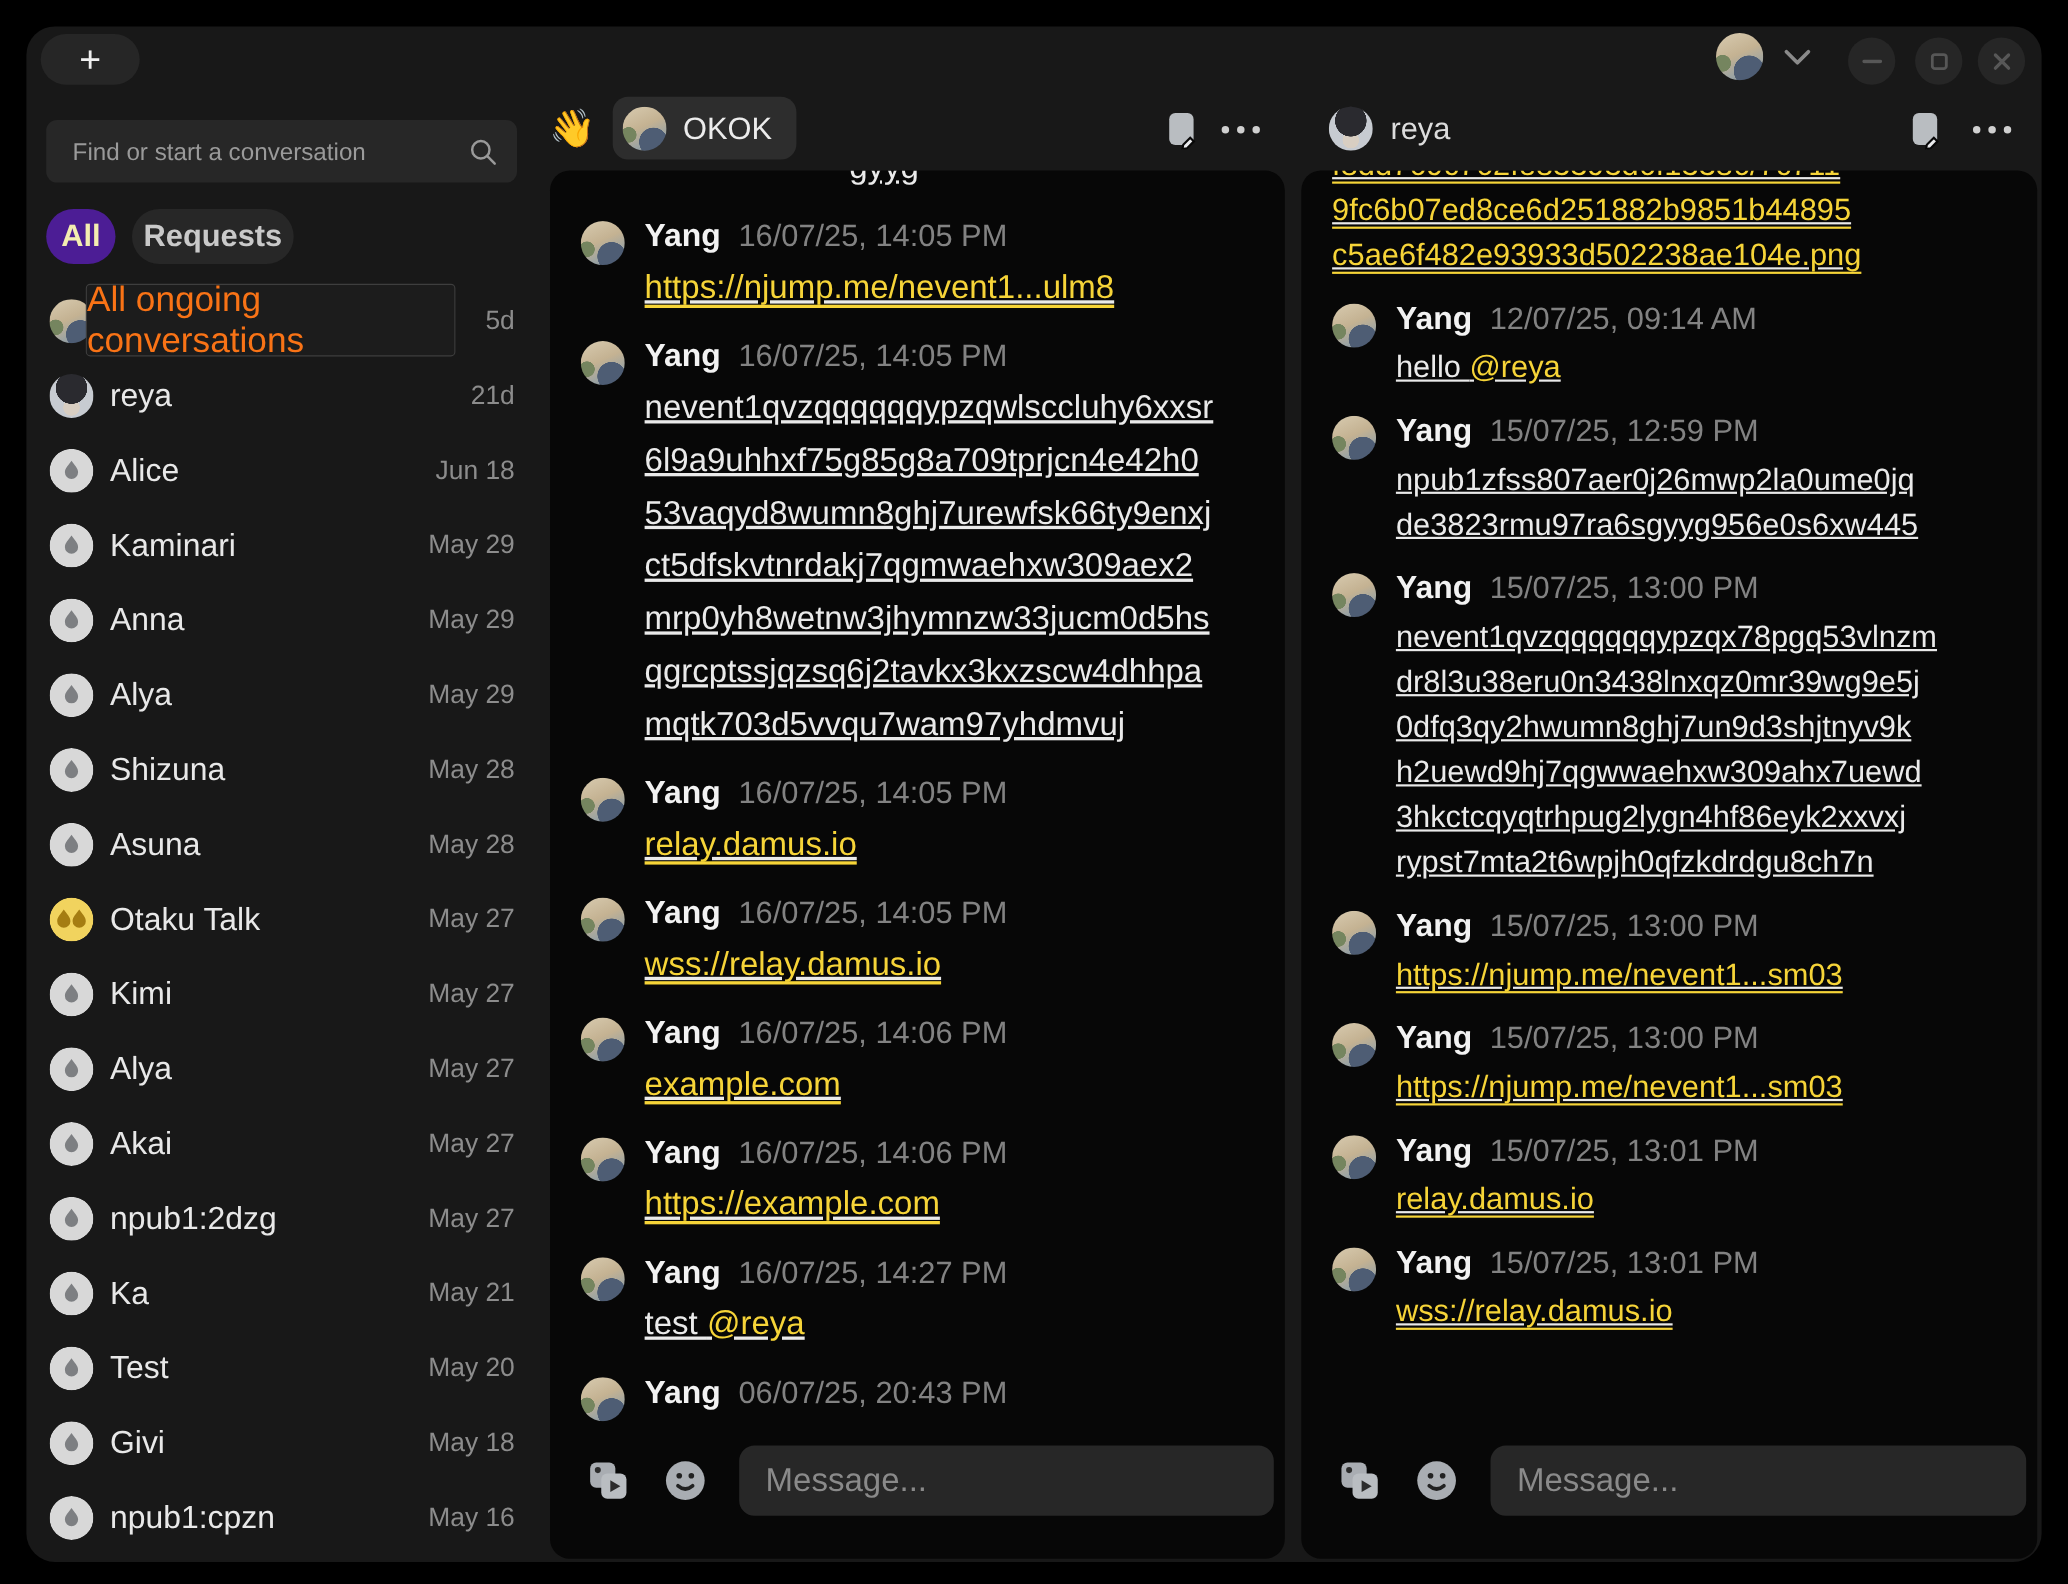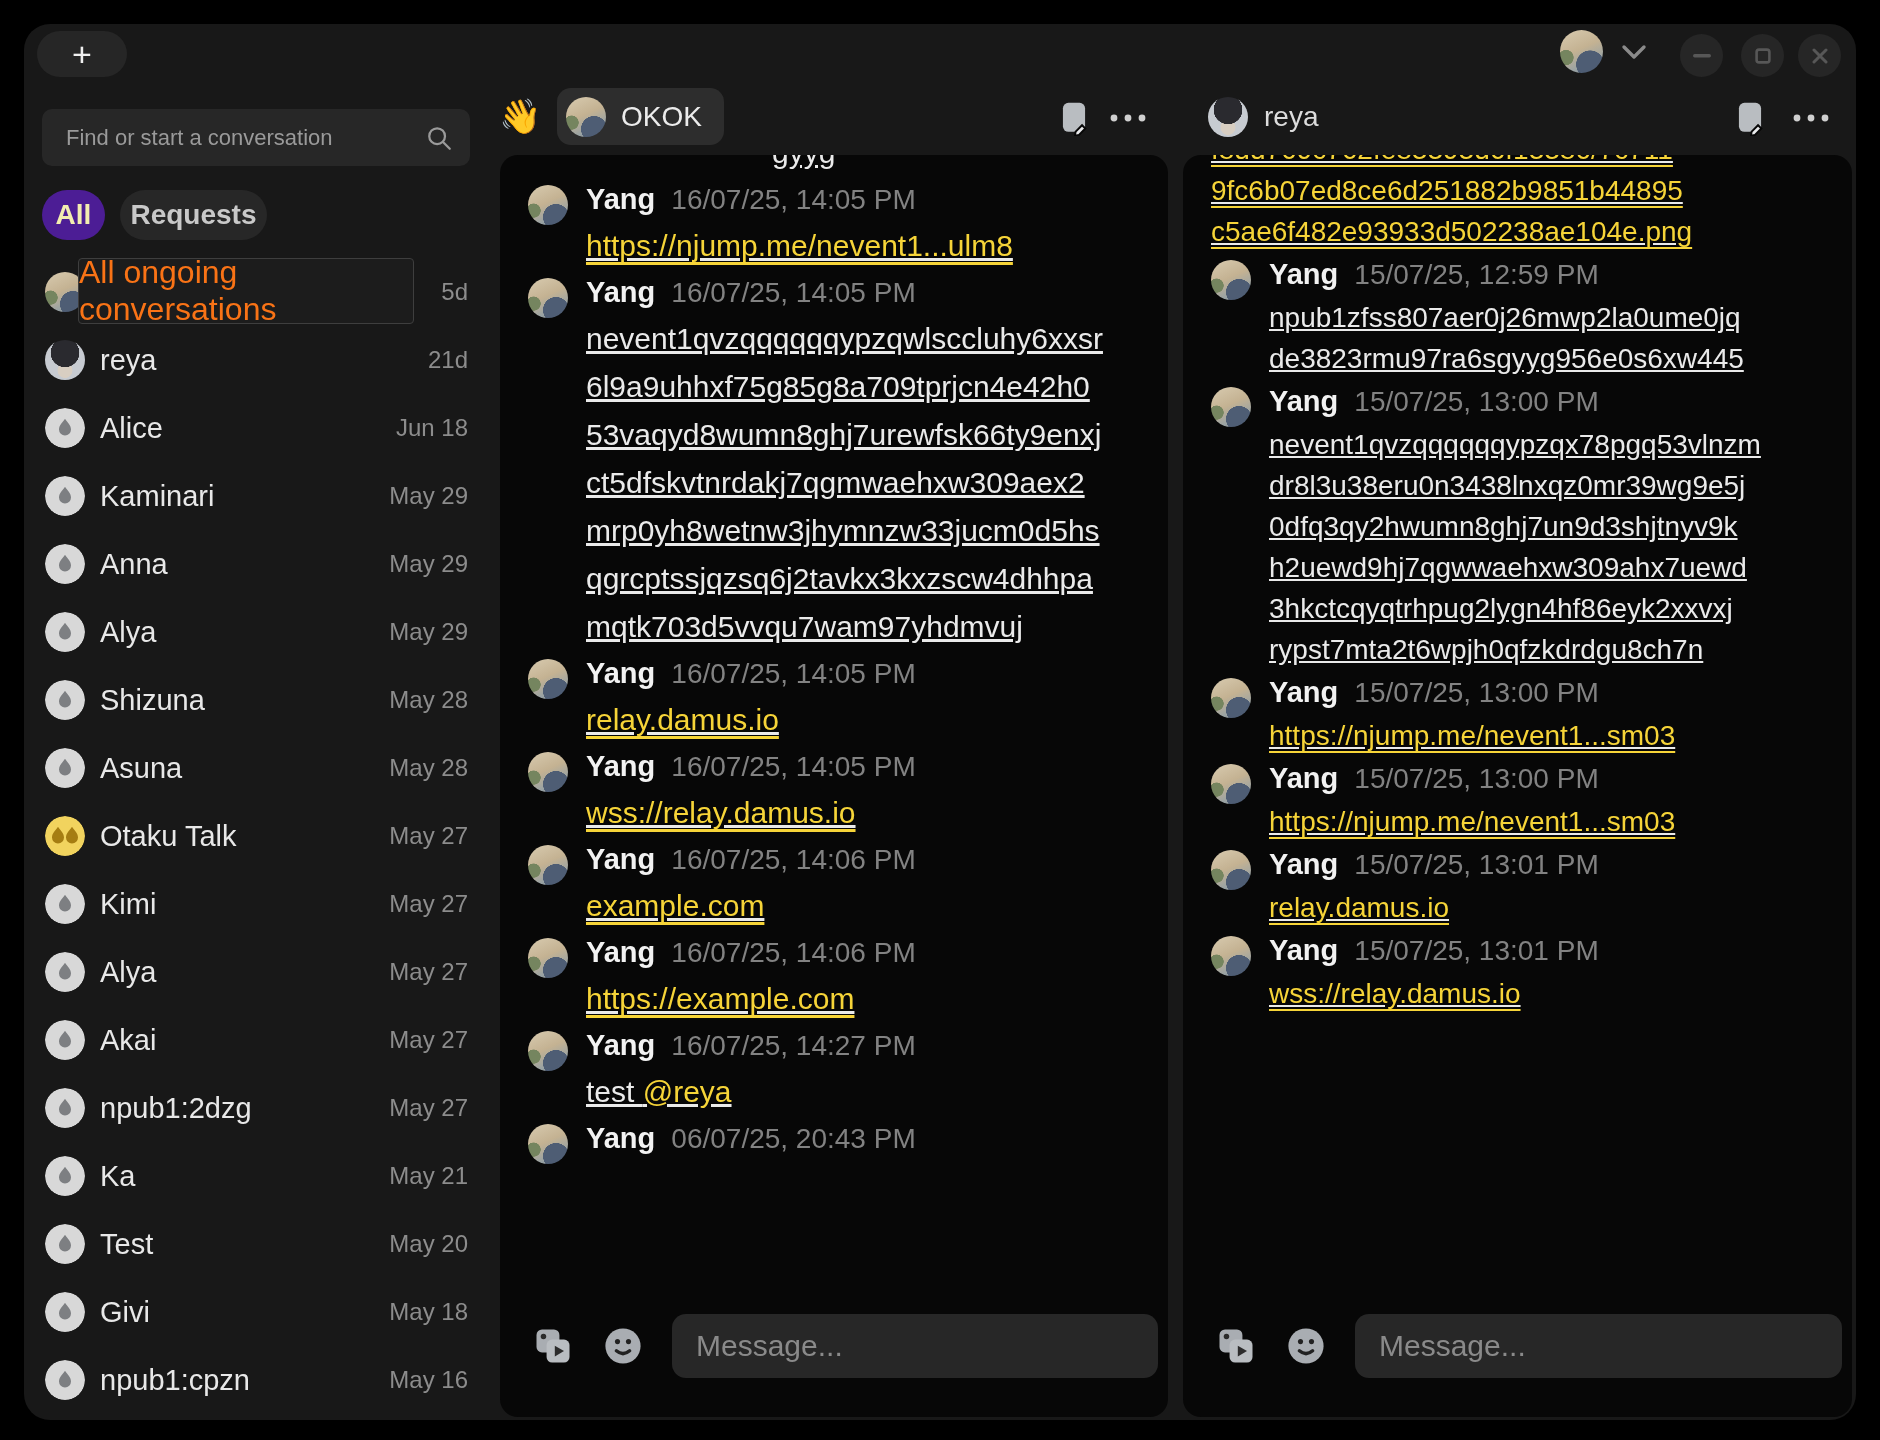--- a/index.html
+++ b/index.html
@@ -52,21 +52,21 @@
   .user-chip .av{width:43px;height:43px;}
   .winbtn{position:absolute;top:10px;width:43px;height:43px;border-radius:50%;background:#262626;
     display:flex;align-items:center;justify-content:center;cursor:pointer;}
   #btn-min{left:1656px;} #btn-max{left:1717px;} #btn-close{left:1774px;}
   
   .panel{position:absolute;top:131px;height:1262px;background:#070707;border-radius:18px;overflow:hidden;
     display:flex;flex-direction:column;}
   #panel-left{left:476px;width:668px;}
   #panel-right{left:1159px;width:669px;}
   .messages{flex:1;overflow:hidden;padding:0 26px 0 28px;}
-  .msg{display:flex;gap:18px;margin-top:4px;}
+  .msg{display:flex;gap:18px;margin-top:20px;}
   .msg .av{margin-top:4px;cursor:pointer;}
   .msg .body{min-width:0;flex:1;}
   .meta{line-height:36px;white-space:nowrap;}
   .meta .author{color:#f2f2f2;font-weight:700;font-size:29px;margin-right:16px;}
   .meta .time{color:#828282;font-size:28px;}
   .content{color:#eaeaea;white-space:pre-line;word-break:break-all;text-decoration:underline;}
   #panel-left .content{font-size:30px;line-height:48px;}
   #panel-right .content{font-size:28px;line-height:41px;}
   .content .link{color:#f6d438;text-decoration:underline;text-underline-offset:6px;cursor:pointer;}
   .content .mention{color:#f6d438;cursor:pointer;}
@@ -470,20 +470,29 @@
 
       <div class="content"><span class="link">f8dd769c762fe83393d6f13386/7c711
 9fc6b07ed8ce6d251882b9851b44895
 c5ae6f482e93933d502238ae104e.png</span></div>
     </div>
   </div>
         <div class="msg">
     <span class="av av-girl"></span>
     <div class="body">
       <div class="meta">
+        <span class="author">Yang</span><span class="time">12/07/25, 09:14 AM</span>
+      </div>
+      <div class="content"><span>hello </span><span class="mention">@reya</span></div>
+    </div>
+  </div>
+        <div class="msg">
+    <span class="av av-girl"></span>
+    <div class="body">
+      <div class="meta">
         <span class="author">Yang</span><span class="time">15/07/25, 12:59 PM</span>
       </div>
       <div class="content"><span>npub1zfss807aer0j26mwp2la0ume0jq
 de3823rmu97ra6sgyyg956e0s6xw445</span></div>
     </div>
   </div>
         <div class="msg">
     <span class="av av-girl"></span>
     <div class="body">
       <div class="meta">

